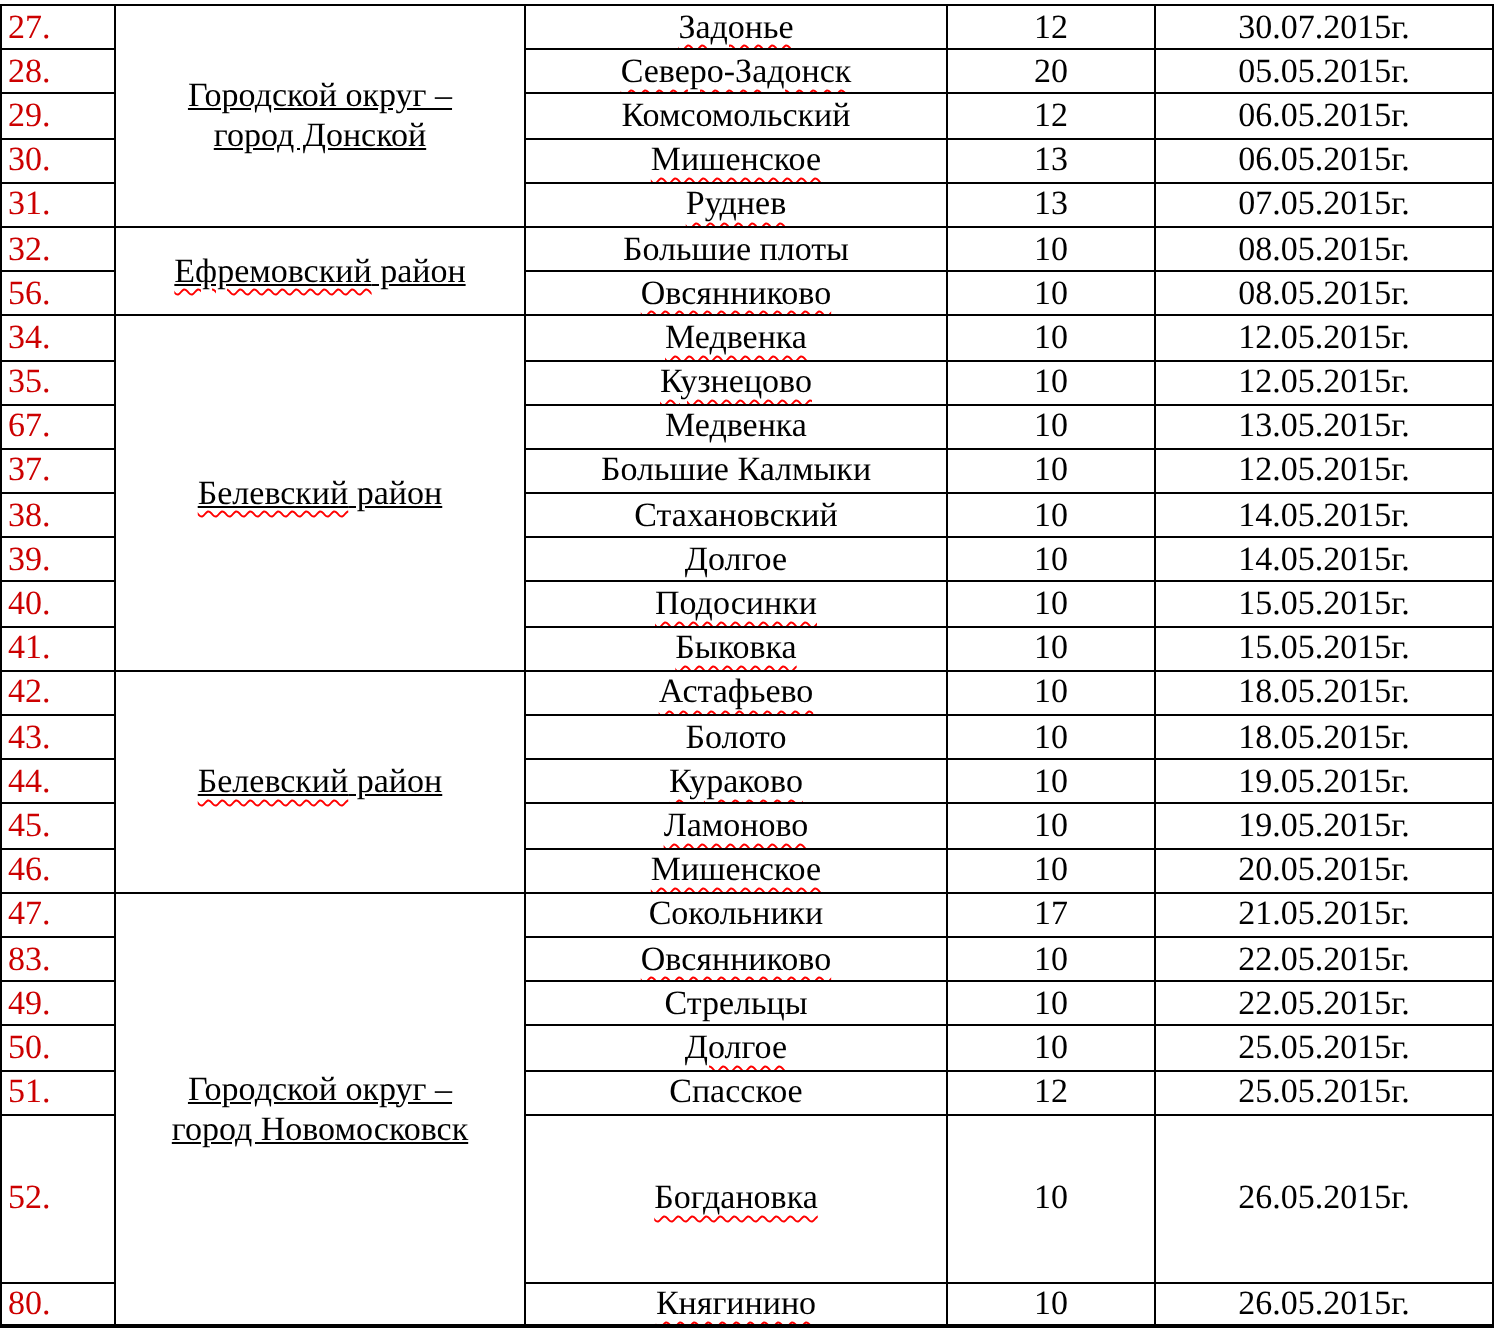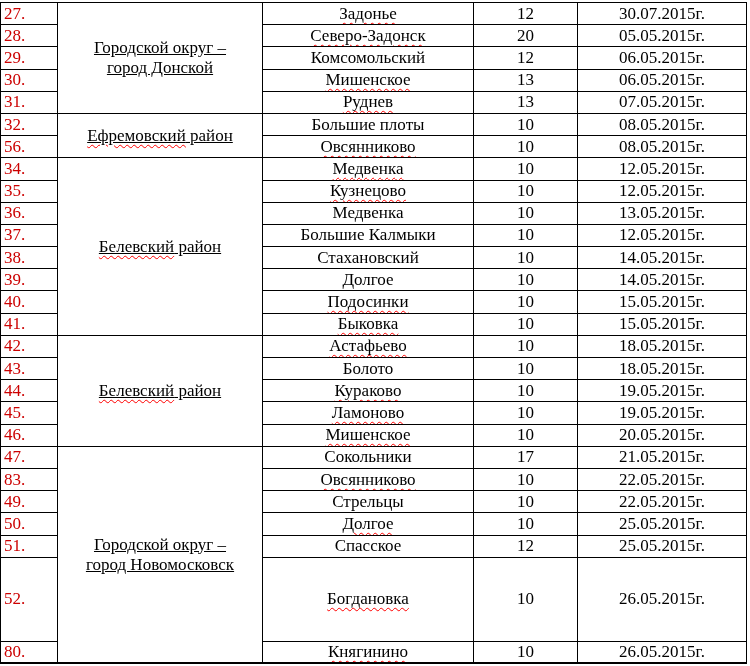--- a/index.html
+++ b/index.html
@@ -107,21 +107,21 @@
           <td>10</td>
           <td>12.05.2015г.</td>
         </tr>
         <tr>
           <td class="num">35.</td>
           <td><span class="wavy">Кузнецово</span></td>
           <td>10</td>
           <td>12.05.2015г.</td>
         </tr>
         <tr>
-          <td class="num">36.</td>
+          <td class="num">67.</td>
           <td><span>Медвенка</span></td>
           <td>10</td>
           <td>13.05.2015г.</td>
         </tr>
         <tr>
           <td class="num">37.</td>
           <td><span>Большие Калмыки</span></td>
           <td>10</td>
           <td>12.05.2015г.</td>
         </tr>

